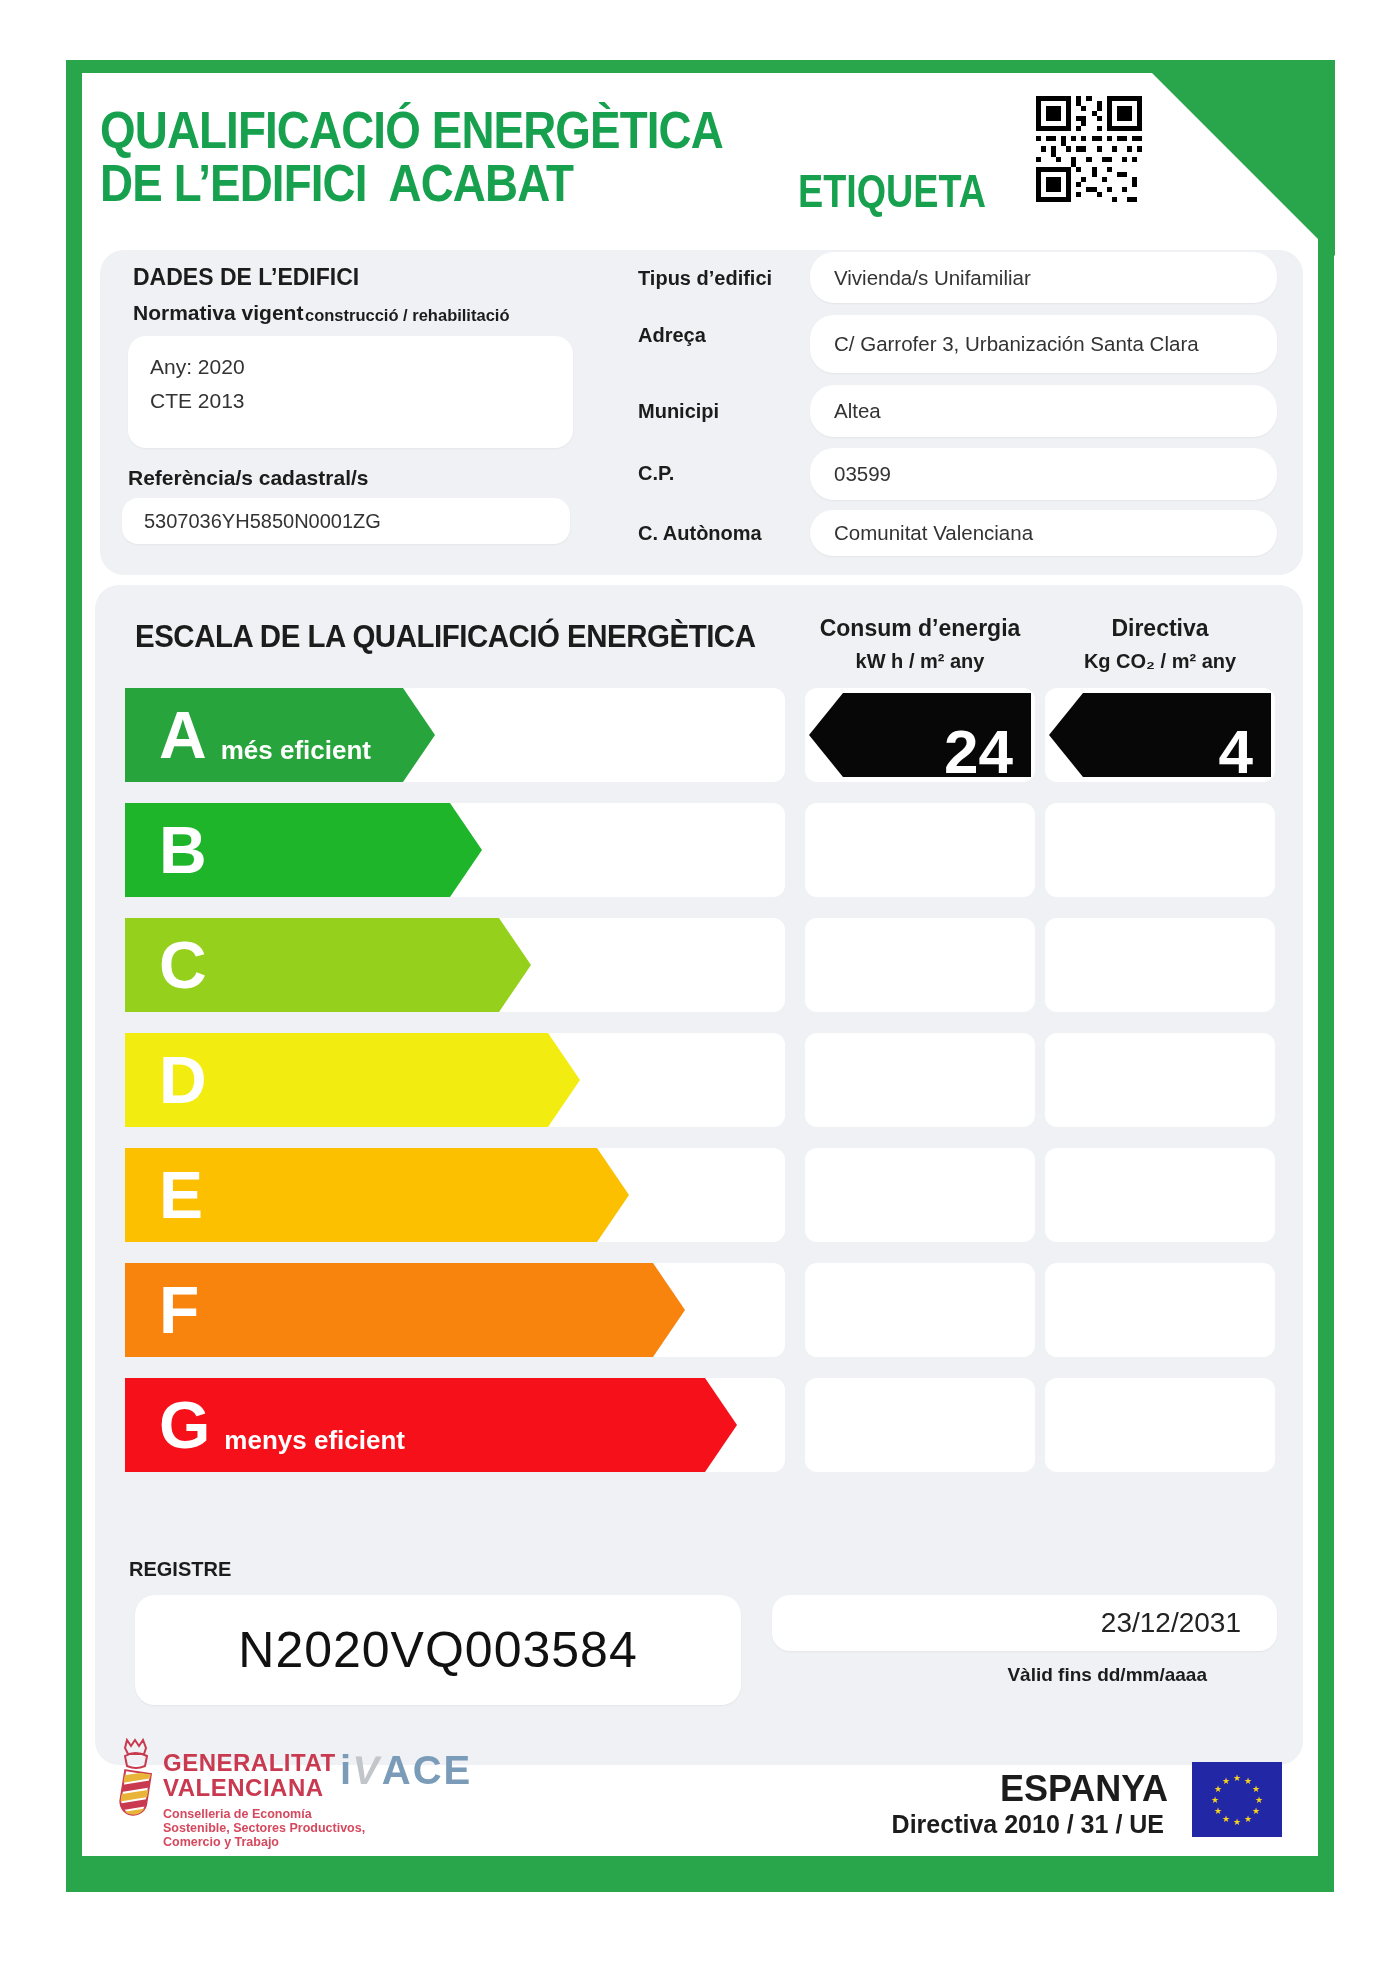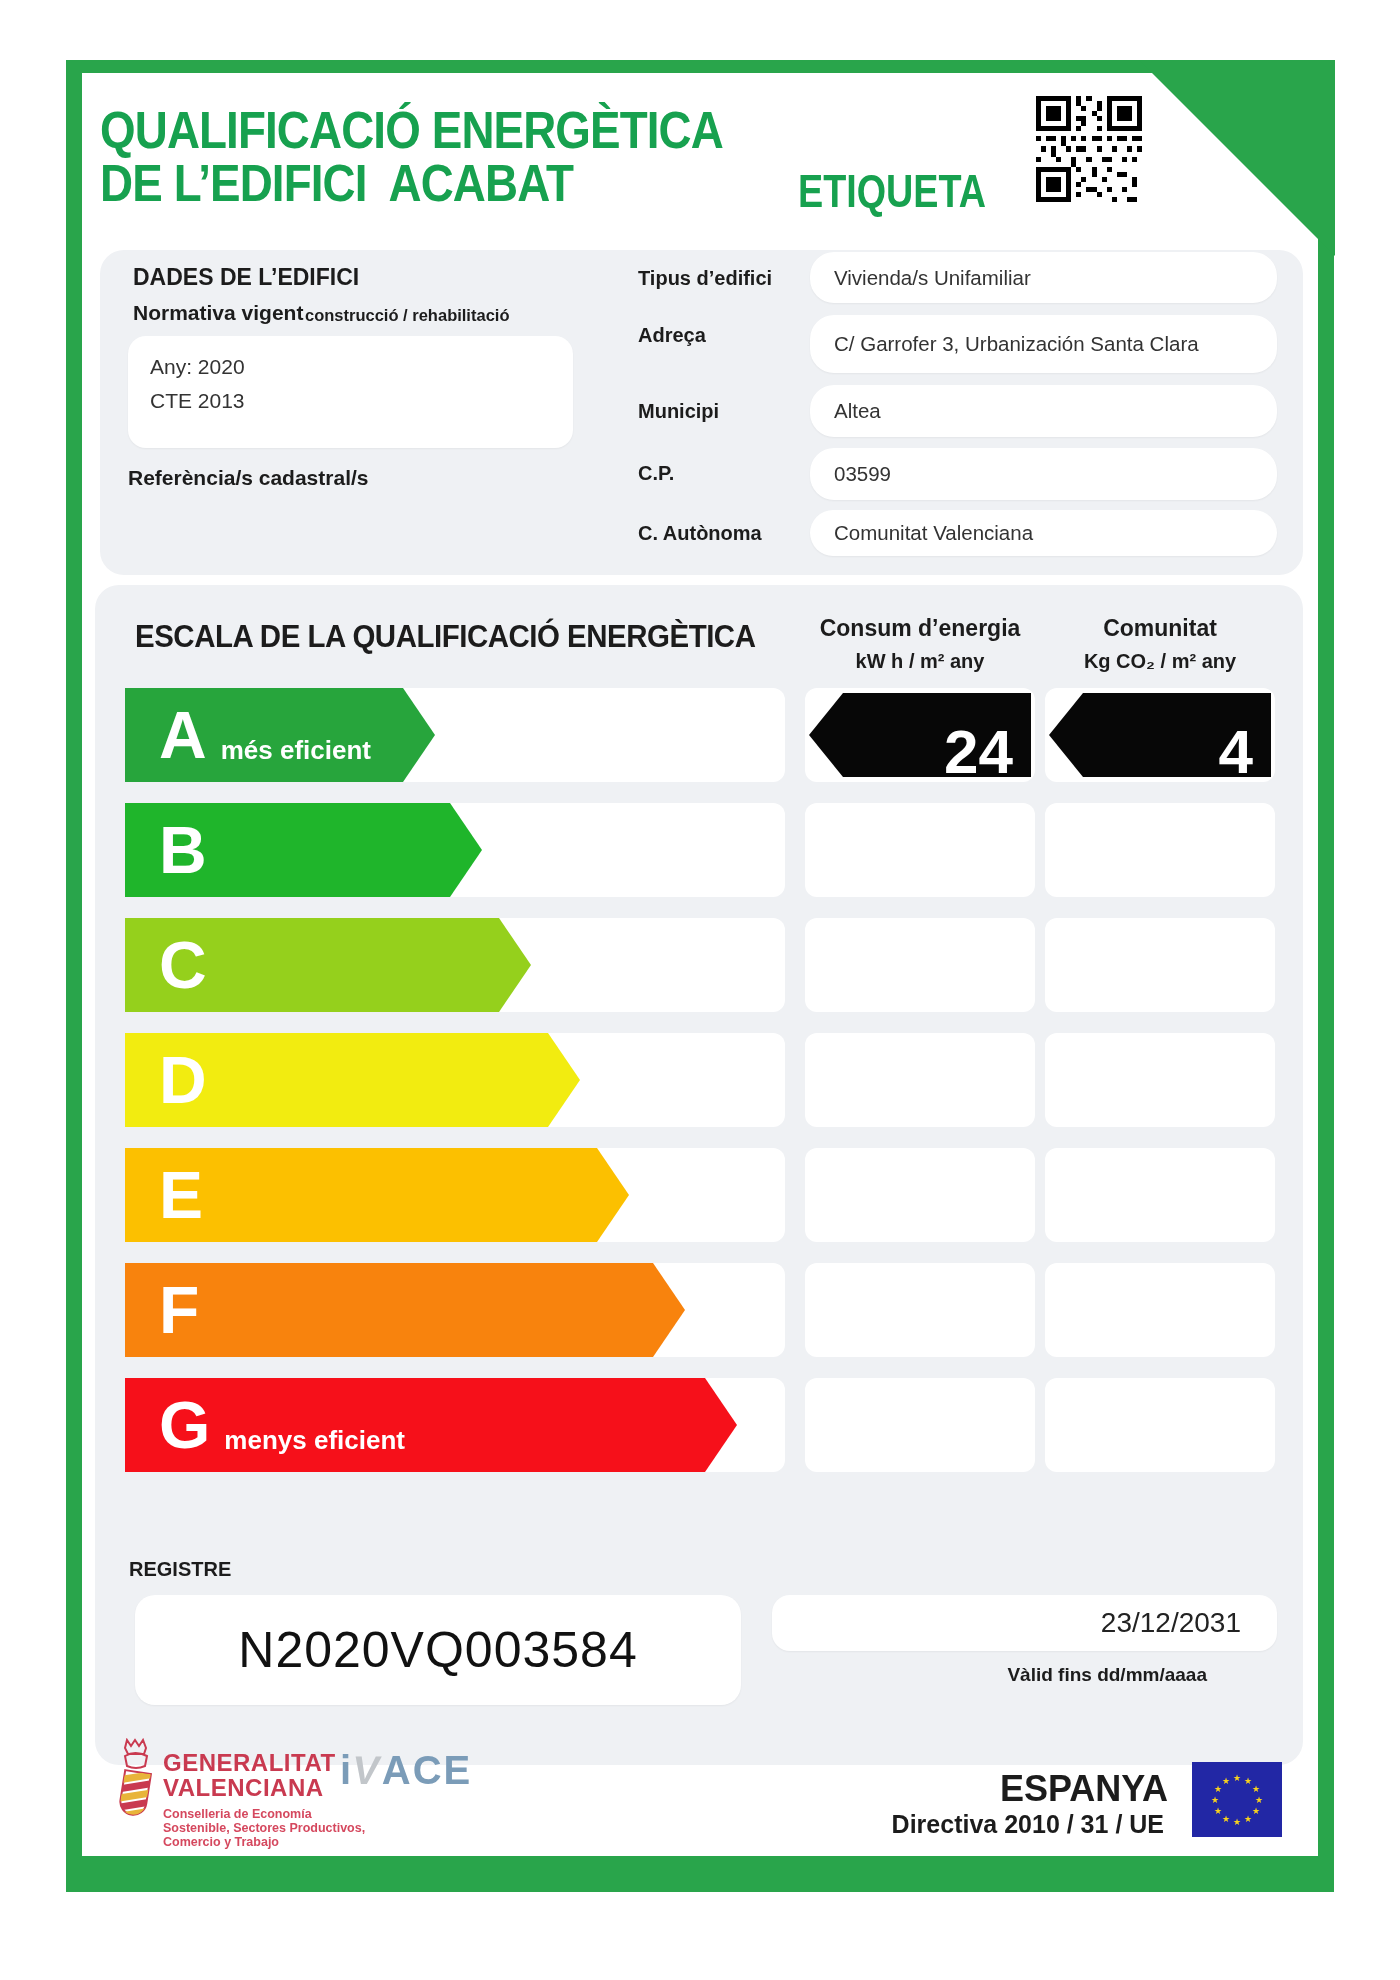--- a/index.html
+++ b/index.html
@@ -116,20 +116,21 @@
 
   <div class="panel p-dades">
     <div class="dades-title">DADES DE L’EDIFICI</div>
     <div class="norm-lbl">Normativa vigent</div>
     <div class="norm-sub">construcció / rehabilitació</div>
     <div class="whitebox norm-box">
       <div>Any: 2020</div>
       <div>CTE 2013</div>
     </div>
     <div class="cad-lbl">Referència/s cadastral/s</div>
+    <div class="whitebox cad-box">5307036YH5850N0001ZG</div>
 
     <div class="field-label" style="top:17px">Tipus d’edifici</div>
     <div class="field-label" style="top:74px">Adreça</div>
     <div class="field-label" style="top:150px">Municipi</div>
     <div class="field-label" style="top:212px">C.P.</div>
     <div class="field-label" style="top:272px">C. Autònoma</div>
 
     <div class="whitebox field-box" style="top:2px;height:51px">Vivienda/s Unifamiliar</div>
     <div class="whitebox field-box" style="top:65px;height:58px">C/ Garrofer 3, Urbanización Santa Clara</div>
     <div class="whitebox field-box" style="top:135px;height:52px">Altea</div>
@@ -137,21 +138,21 @@
     <div class="whitebox field-box" style="top:260px;height:46px">Comunitat Valenciana</div>
   </div>
 
   <div class="panel p-scale">
     <div class="scale-title">ESCALA DE LA QUALIFICACIÓ ENERGÈTICA</div>
     <div class="col-head ch1">
       <div class="h1">Consum d’energia</div>
       <div class="h2">kW h / m² any</div>
     </div>
     <div class="col-head ch2">
-      <div class="h1">Comunitat</div>
+      <div class="h1">Directiva</div>
       <div class="h2">Kg CO₂ / m² any</div>
     </div>
 
     <div class="scale-row sr0">
       <div class="track">
         <div class="arrow" style="width: 310px; background: rgb(39, 165, 60);">
           <span class="letter">A</span>
           <span class="note">més eficient</span>
         </div>
       </div>

